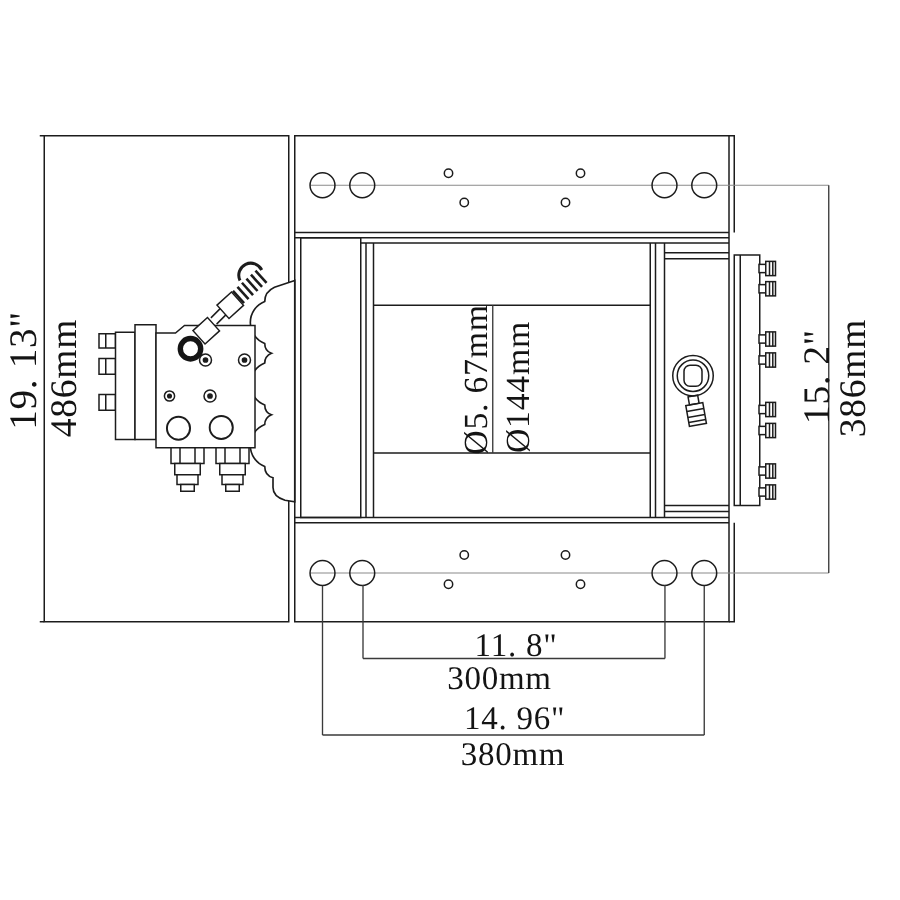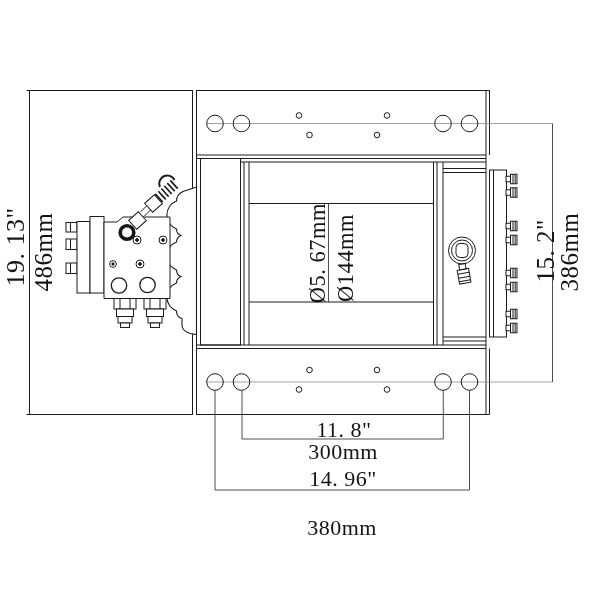--- a/index.html
+++ b/index.html
@@ -221,18 +221,18 @@
   <div class="dim vert fs26" style="left:16px;top:247px;">19. 13"</div>
   <div class="dim vert fs25" style="left:43px;top:252px;">486mm</div>
 
   <div class="dim vert fs23" style="left:318px;top:253px;">Ø5. 67mm</div>
   <div class="dim vert fs23" style="left:346px;top:258px;">Ø144mm</div>
 
   <div class="dim vert fs25" style="left:545px;top:251px;">15. 2"</div>
   <div class="dim vert fs25" style="left:569px;top:252px;">386mm</div>
 
   <div class="dim fs22" style="left:344px;top:430px;">11. 8"</div>
-  <div class="dim fs22" style="left:343px;top:452px;">300mm</div>
+  <div class="dim fs22" style="left:333px;top:452px;">300mm</div>
 
   <div class="dim fs22" style="left:343px;top:479px;">14. 96"</div>
-  <div class="dim fs22" style="left:342px;top:528px;">380mm</div>
+  <div class="dim fs22" style="left:342px;top:503px;">380mm</div>
 
 </div>
 
 </body></html>

